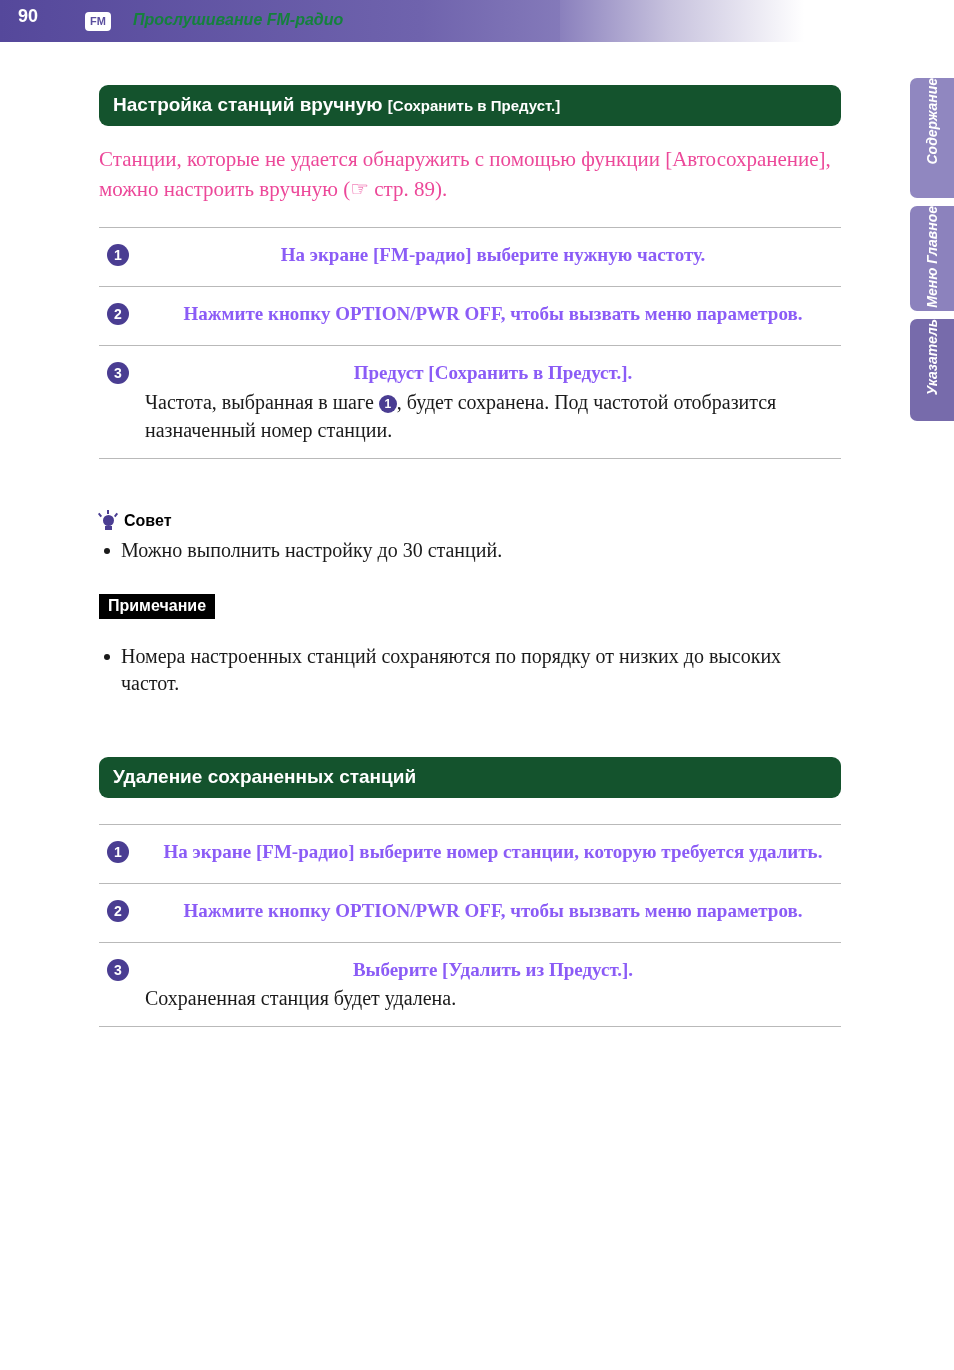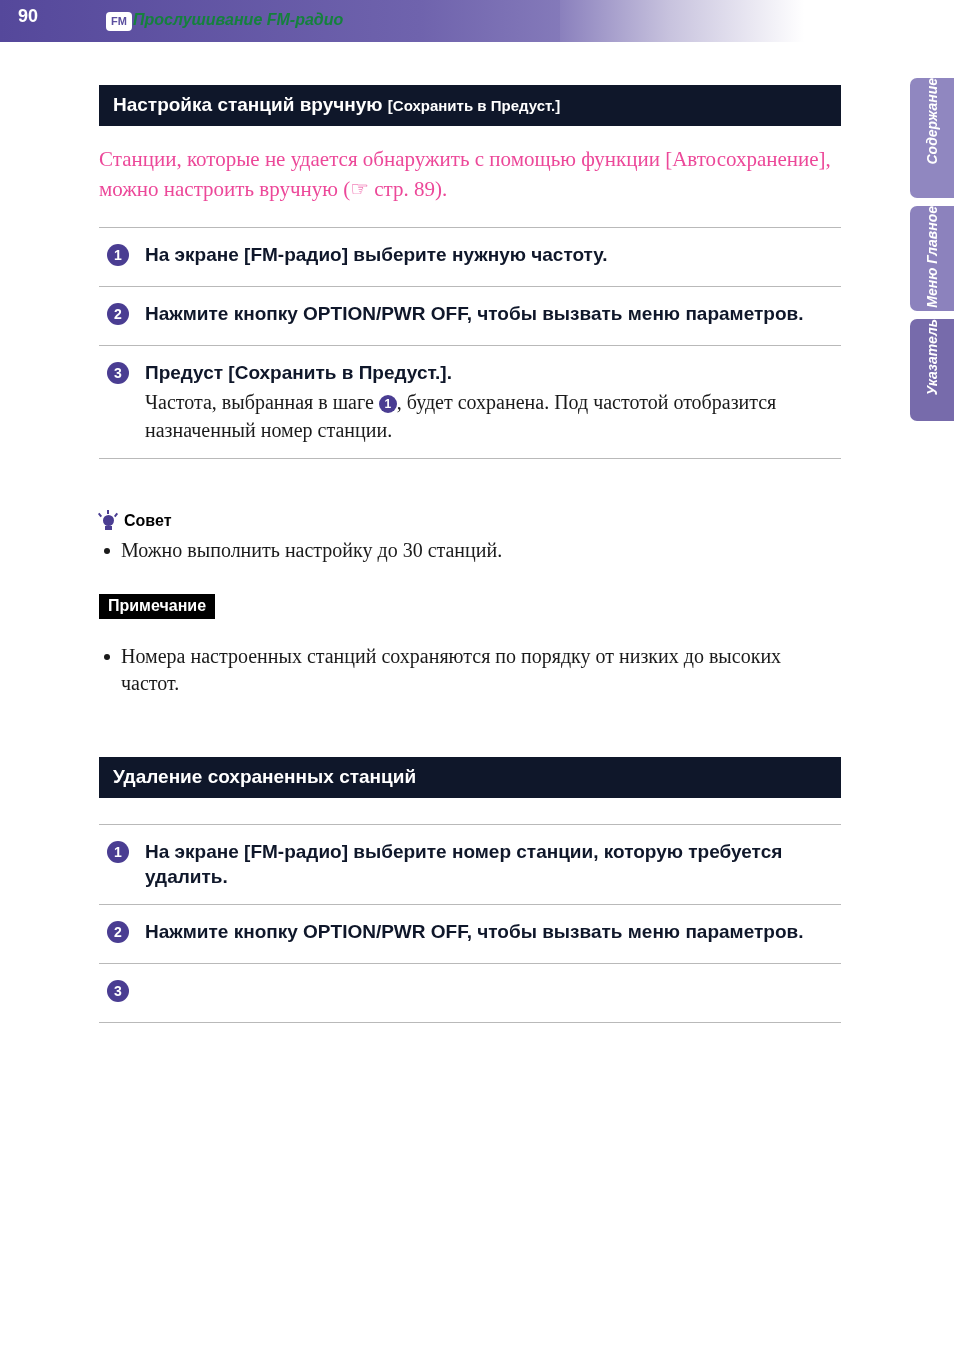--- a/index.html
+++ b/index.html
@@ -39,21 +39,21 @@
     position: absolute;
     left: 18px; top: 6px;
     color: #ffffff;
     font-family: "Liberation Sans", sans-serif;
     font-weight: bold;
     font-size: 18px;
     letter-spacing: 0px;
   }
   .fm-badge {
     position: absolute;
-    left: 106px; top: 12px;
+    left: 85px; top: 12px;
     width: 26px; height: 19px;
     border-radius: 4px;
     background: #ffffff;
     color: #5b4f9f;
     font-family: "Liberation Sans", sans-serif;
     font-weight: bold;
     font-size: 11px;
     line-height: 19px;
     text-align: center;
   }
@@ -95,27 +95,28 @@
 
   
   .content {
     position: absolute;
     left: 99px;
     top: 0;
     width: 742px;
   }
 
   .section-bar {
-    background: #0f172a;
+    background: #14532d;
     color: #ffffff;
     padding: 9px 14px 10px 14px;
     font-family: "Liberation Sans", sans-serif;
     font-weight: bold;
     font-size: 19px;
     box-sizing: border-box;
+    border-radius: 9px;
   }
   .section-bar .sub {
     font-size: 15px;
     font-weight: bold;
   }
 
   .intro {
     font-family: "Liberation Serif", serif;
     font-size: 21px;
     line-height: 1.45;
@@ -147,25 +148,26 @@
     font-family: "Liberation Sans", sans-serif;
     font-weight: bold;
     font-size: 14px;
     line-height: 22px;
     text-align: center;
   }
   .step-body {
     margin-left: 46px;
   }
   .step-title {
-    font-family: Liberation Sans, sans-serif;
+    font-family: Liberation Serif, serif;
     font-weight: bold;
     font-size: 19px;
     line-height: 1.35;
-    color: #0f172a;
+    color: #8b5cf6;
+    text-align: center;
   }
   .step-desc {
     font-family: "Liberation Serif", serif;
     font-size: 20px;
     line-height: 1.4;
     color: #1a1a1a;
     margin-top: 2px;
   }
   .inline-num {
     display: inline-block;
@@ -357,17 +359,21 @@
 
     <div class="step">
       <div class="step-num">2</div>
       <div class="step-body">
         <div class="step-title">Нажмите кнопку OPTION/PWR OFF, чтобы вызвать меню параметров.</div>
       </div>
     </div>
 
     <div class="step">
       <div class="step-num">3</div>
+      <div class="step-body">
+        <div class="step-title">Выберите [Удалить из Предуст.].</div>
+        <div class="step-desc">Сохраненная станция будет удалена.</div>
+      </div>
     </div>
 
   </div>
 
 </div>
 
 </body></html>

